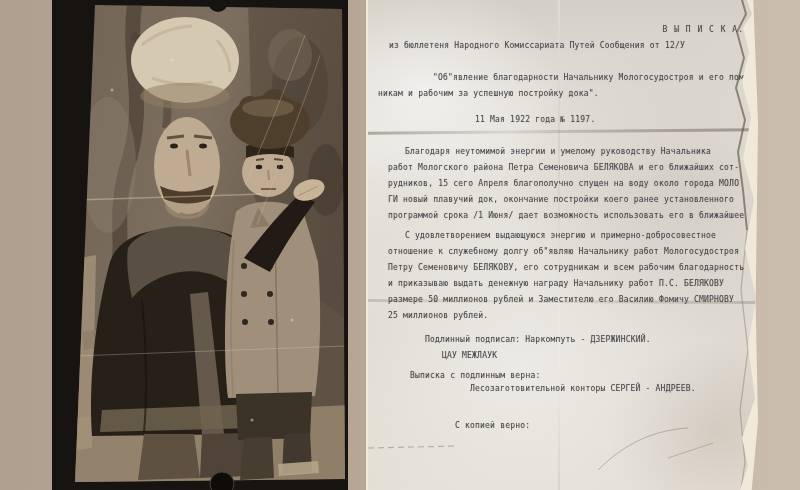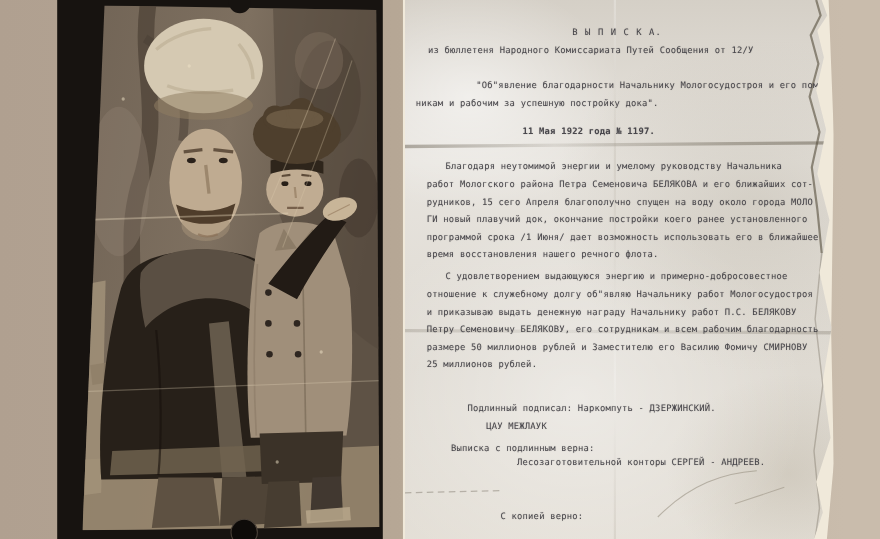--- a/index.html
+++ b/index.html
@@ -28,28 +28,28 @@
   .crease-h1{top:130px;transform:rotate(-.5deg);}
   .crease-h2{top:300px;opacity:.5;transform:rotate(.3deg);}
   .crease-v{position:absolute;top:0;left:190px;width:2px;height:100%;opacity:.5;
             background:linear-gradient(rgba(255,255,255,.5),rgba(140,130,112,.28) 30%,rgba(255,255,255,.4) 70%,rgba(140,130,112,.3));}
   .torn{position:absolute;left:0;top:0;}
   
   .doc-text{position:absolute;left:10px;top:22px;width:366px;
             font-size:8px;color:rgba(56,55,62,.88);letter-spacing:.2px;
             text-shadow:0 0 1px rgba(80,75,70,.35);}
   .ln{line-height:16px;height:16px;white-space:nowrap;padding-left:10px;}
-  .center{text-align:center;padding-left:0;letter-spacing:1px;}
+  .center{text-align:right;padding-left:0;letter-spacing:1px;}
   .tight{line-height:10px;height:10px;}
   .p0{padding-left:0;} .p11{padding-left:11px;} .p27{padding-left:27px;}
   .p32{padding-left:32px;} .p45{padding-left:45px;} .p47{padding-left:47px;}
   .p55{padding-left:55px;} .p64{padding-left:64px;} .p77{padding-left:77px;}
   .p92{padding-left:92px;} .p97{padding-left:97px;}
-  .mt4{margin-top:4px;} .mt10{margin-top:10px;font-weight:bold;} .mt12{margin-top:24px;}
-  .mt16{margin-top:16px;} .mt24{margin-top:36px;}
+  .mt4{margin-top:4px;} .mt10{margin-top:10px;} .mt12{margin-top:8px;}
+  .mt16{margin-top:16px;} .mt24{margin-top:24px;}
 </style>
 </head>
 <body>
 
 <div class="stage">
 
   <div class="photo-mat">
     <svg width="296" height="490" viewBox="0 0 296 490">
       <defs>
         <linearGradient id="bgGrad" x1="0" y1="0" x2="1" y2="0.3">
@@ -163,25 +163,24 @@
       <div class="ln center">В Ы П И С К А.</div>
       <div class="ln p11">из бюллетеня Народного Комиссариата Путей Сообщения от 12/У</div>
       <div class="ln p55 mt16">"Об"явление благодарности Начальнику Мологосудостроя и его помощ-</div>
       <div class="ln p0">никам и рабочим за успешную постройку дока".</div>
       <div class="ln p97 mt10">11 Мая 1922 года № 1197.</div>
       <div class="ln p27 mt16">Благодаря неутомимой энергии и умелому руководству Начальника</div>
       <div class="ln">работ Мологского района Петра Семеновича БЕЛЯКОВА и его ближайших сот-</div>
       <div class="ln">рудников, 15 сего Апреля благополучно спущен на воду около города МОЛО</div>
       <div class="ln">ГИ новый плавучий док, окончание постройки коего ранее установленного</div>
       <div class="ln">программой срока /1 Июня/ дает возможность использовать его в ближайшее</div>
-      <div class="ln">время восстановления нашего речного флота.</div>
       <div class="ln p27 mt4">С удовлетворением выдающуюся энергию и примерно-добросовестное</div>
       <div class="ln">отношение к служебному долгу об"являю Начальнику работ Мологосудостроя</div>
+      <div class="ln">Петру Семеновичу БЕЛЯКОВУ, его сотрудникам и всем рабочим благодарность</div>
       <div class="ln">и приказываю выдать денежную награду Начальнику работ П.С. БЕЛЯКОВУ</div>
-      <div class="ln">Петру Семеновичу БЕЛЯКОВУ, его сотрудникам и всем рабочим благодарность</div>
       <div class="ln">размере 50 миллионов рублей и Заместителю его Василию Фомичу СМИРНОВУ</div>
       <div class="ln">25 миллионов рублей.</div>
       <div class="ln p47 mt12">Подлинный подписал: Наркомпуть - ДЗЕРЖИНСКИЙ.</div>
       <div class="ln p64">ЦАУ МЕЖЛАУК</div>
       <div class="ln p32 mt4">Выписка с подлинным верна:</div>
       <div class="ln p92 tight">Лесозаготовительной конторы СЕРГЕЙ - АНДРЕЕВ.</div>
       <div class="ln p77 mt24">С копией верно:</div>
     </div>
   </div>
 

